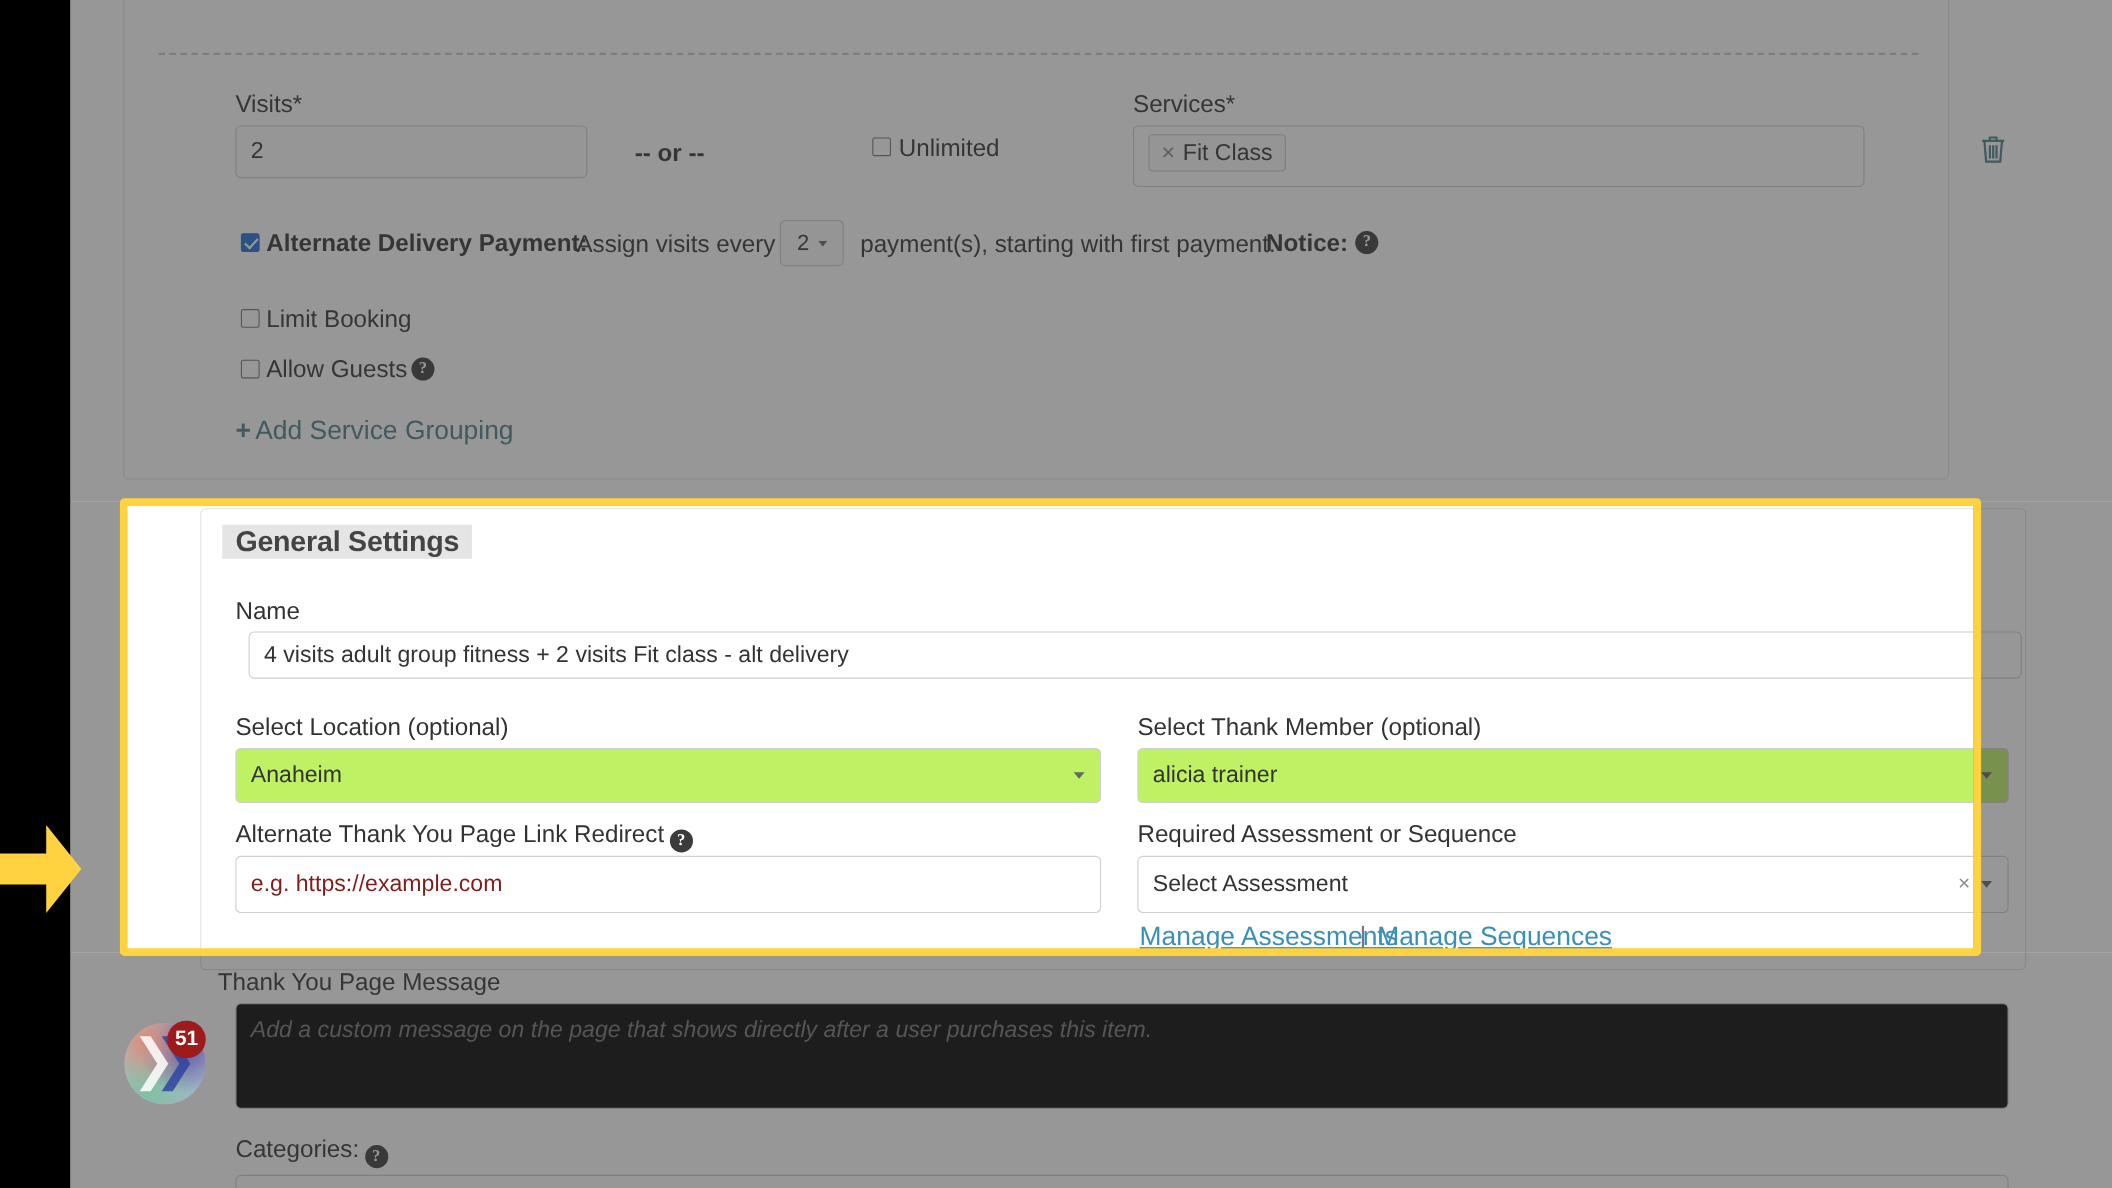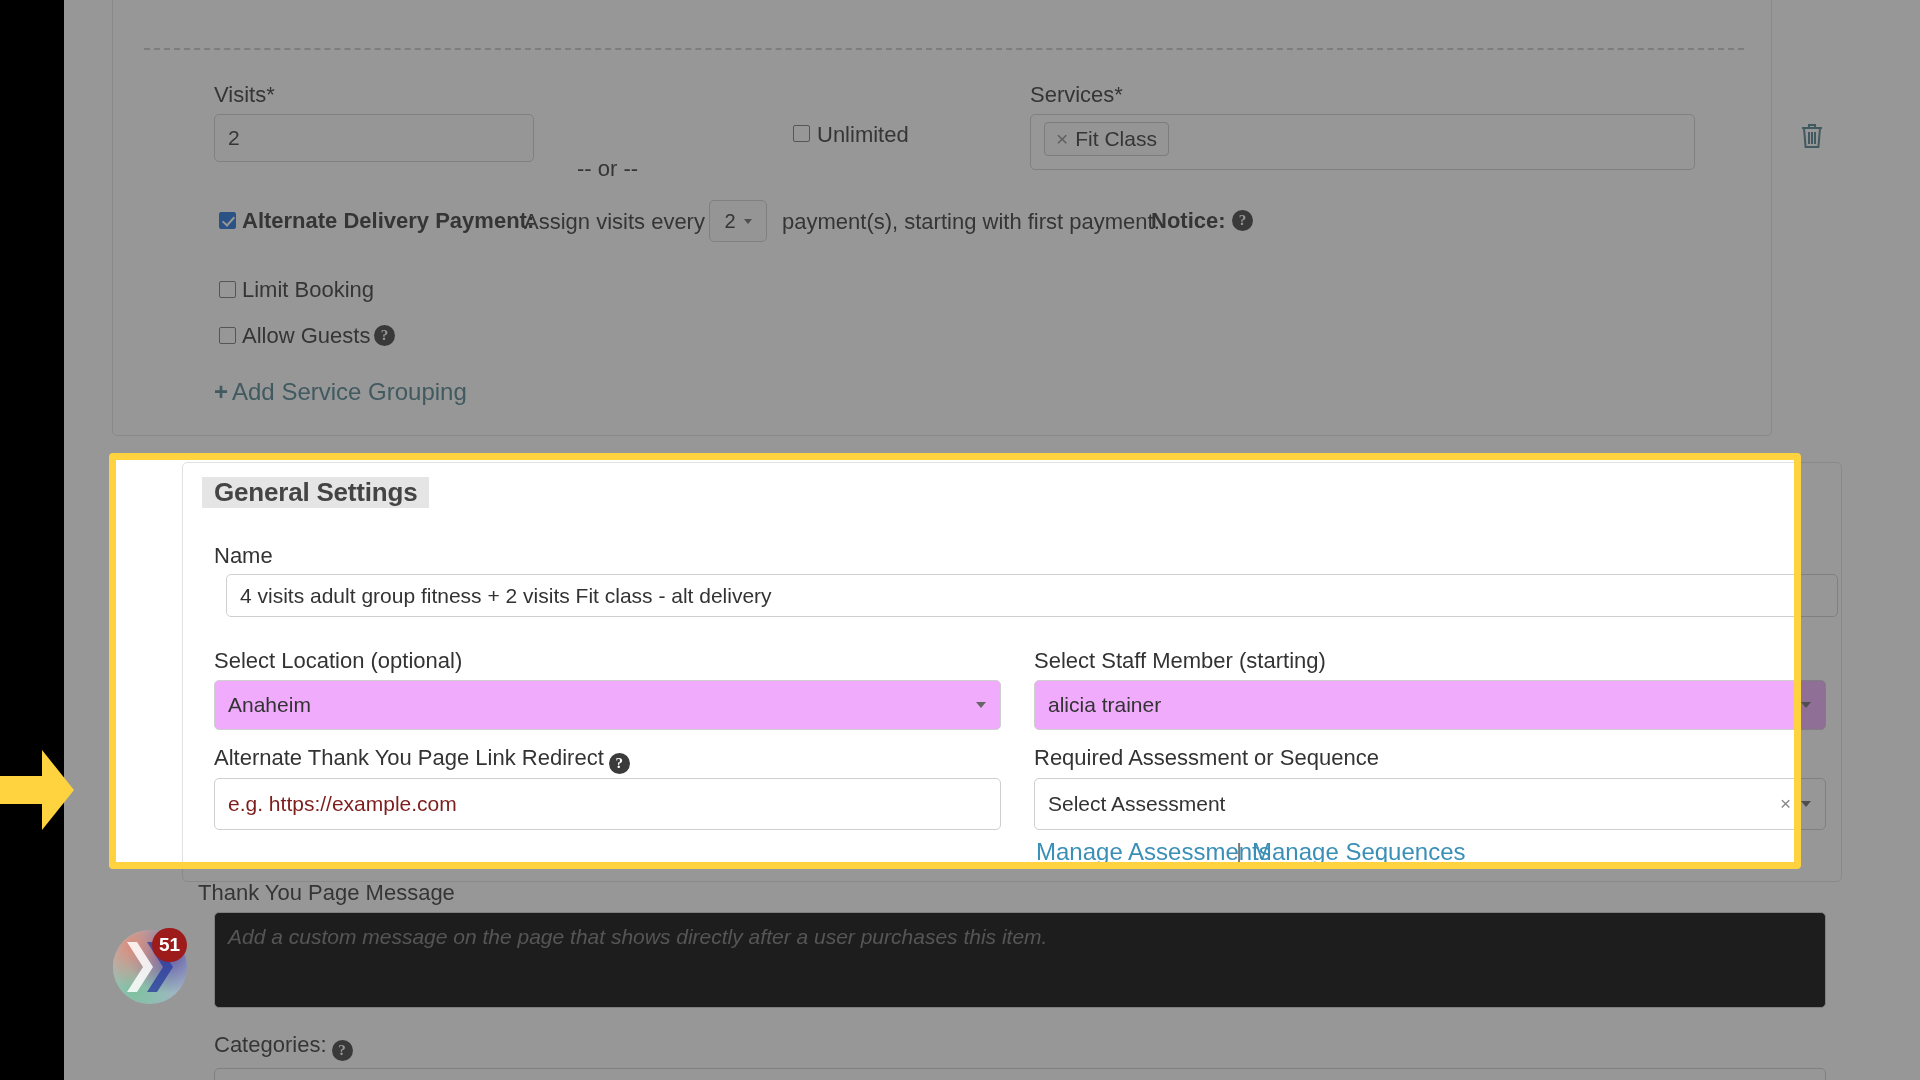--- a/index.html
+++ b/index.html
@@ -60,21 +60,21 @@
     display:flex; align-items:center;
     padding:0 13px;
   }
   .fld.white { background:#fff; }
   .fld.placeholder { color:#7f1d1d; }
 
   .sel {
     position:absolute;
     border:1px solid #cfcfcf;
     border-radius:5px;
-    background:#f0abfc;
+    background:#bef264;
     font-size:21px;
     color:#333;
     display:flex; align-items:center;
     padding:0 13px;
   }
   .sel .caret {
     position:absolute; right:14px; top:50%; transform:translateY(-50%);
     width:0;height:0;
     border-left:5px solid transparent;
     border-right:5px solid transparent;
@@ -148,21 +148,21 @@
   .link {
     position:absolute;
     font-size:24px;
     color:#4a7f8c;
     white-space:nowrap;
   }
   .link.blue { color:#3a8fb7;text-decoration:underline; }
   .plus { font-weight:bold; margin-right:4px; }
 
   .or-text {
-    position:absolute; font-size:22px; font-weight:normal; color:#333;margin-top:30px;
+    position:absolute; font-size:22px; font-weight:bold; color:#333;
   }
 
   textarea.ta {
     position:absolute;
     border:1px solid #cfcfcf; border-radius:5px;
     background:#000000;
     font-size:21px; color:#8d8d8d;
     font-family:"Liberation Sans", sans-serif;
     padding:12px 13px;
     resize:none;
@@ -276,21 +276,21 @@
 
   <div class="flabel" style="left:150px; top:543px;">Name</div>
   <div class="fld white" style="left:162px; top:574px; width:1612px; height:43px;">4 visits adult group fitness + 2 visits Fit class - alt delivery</div>
 
   <div class="flabel" style="left:150px; top:648px;">Select Location (optional)</div>
   <div class="sel" style="left:150px; top:680px; width:787px; height:50px;">
     <span>Anaheim</span>
     <span class="caret"></span>
   </div>
 
-  <div class="flabel" style="left:970px; top:648px;">Select Staff Member (starting)</div>
+  <div class="flabel" style="left:970px; top:648px;">Select Thank Member (optional)</div>
   <div class="sel" style="left:970px; top:680px; width:792px; height:50px;">
     <span>alicia trainer</span>
     <span class="caret"></span>
   </div>
 
   <div class="flabel" style="left:150px; top:745px;">
     <span>Alternate Thank You Page Link Redirect</span><span class="qmark inline">?</span>
   </div>
   <div class="fld white placeholder" style="left:150px; top:778px; width:787px; height:52px;">e.g. https://example.com</div>
 

